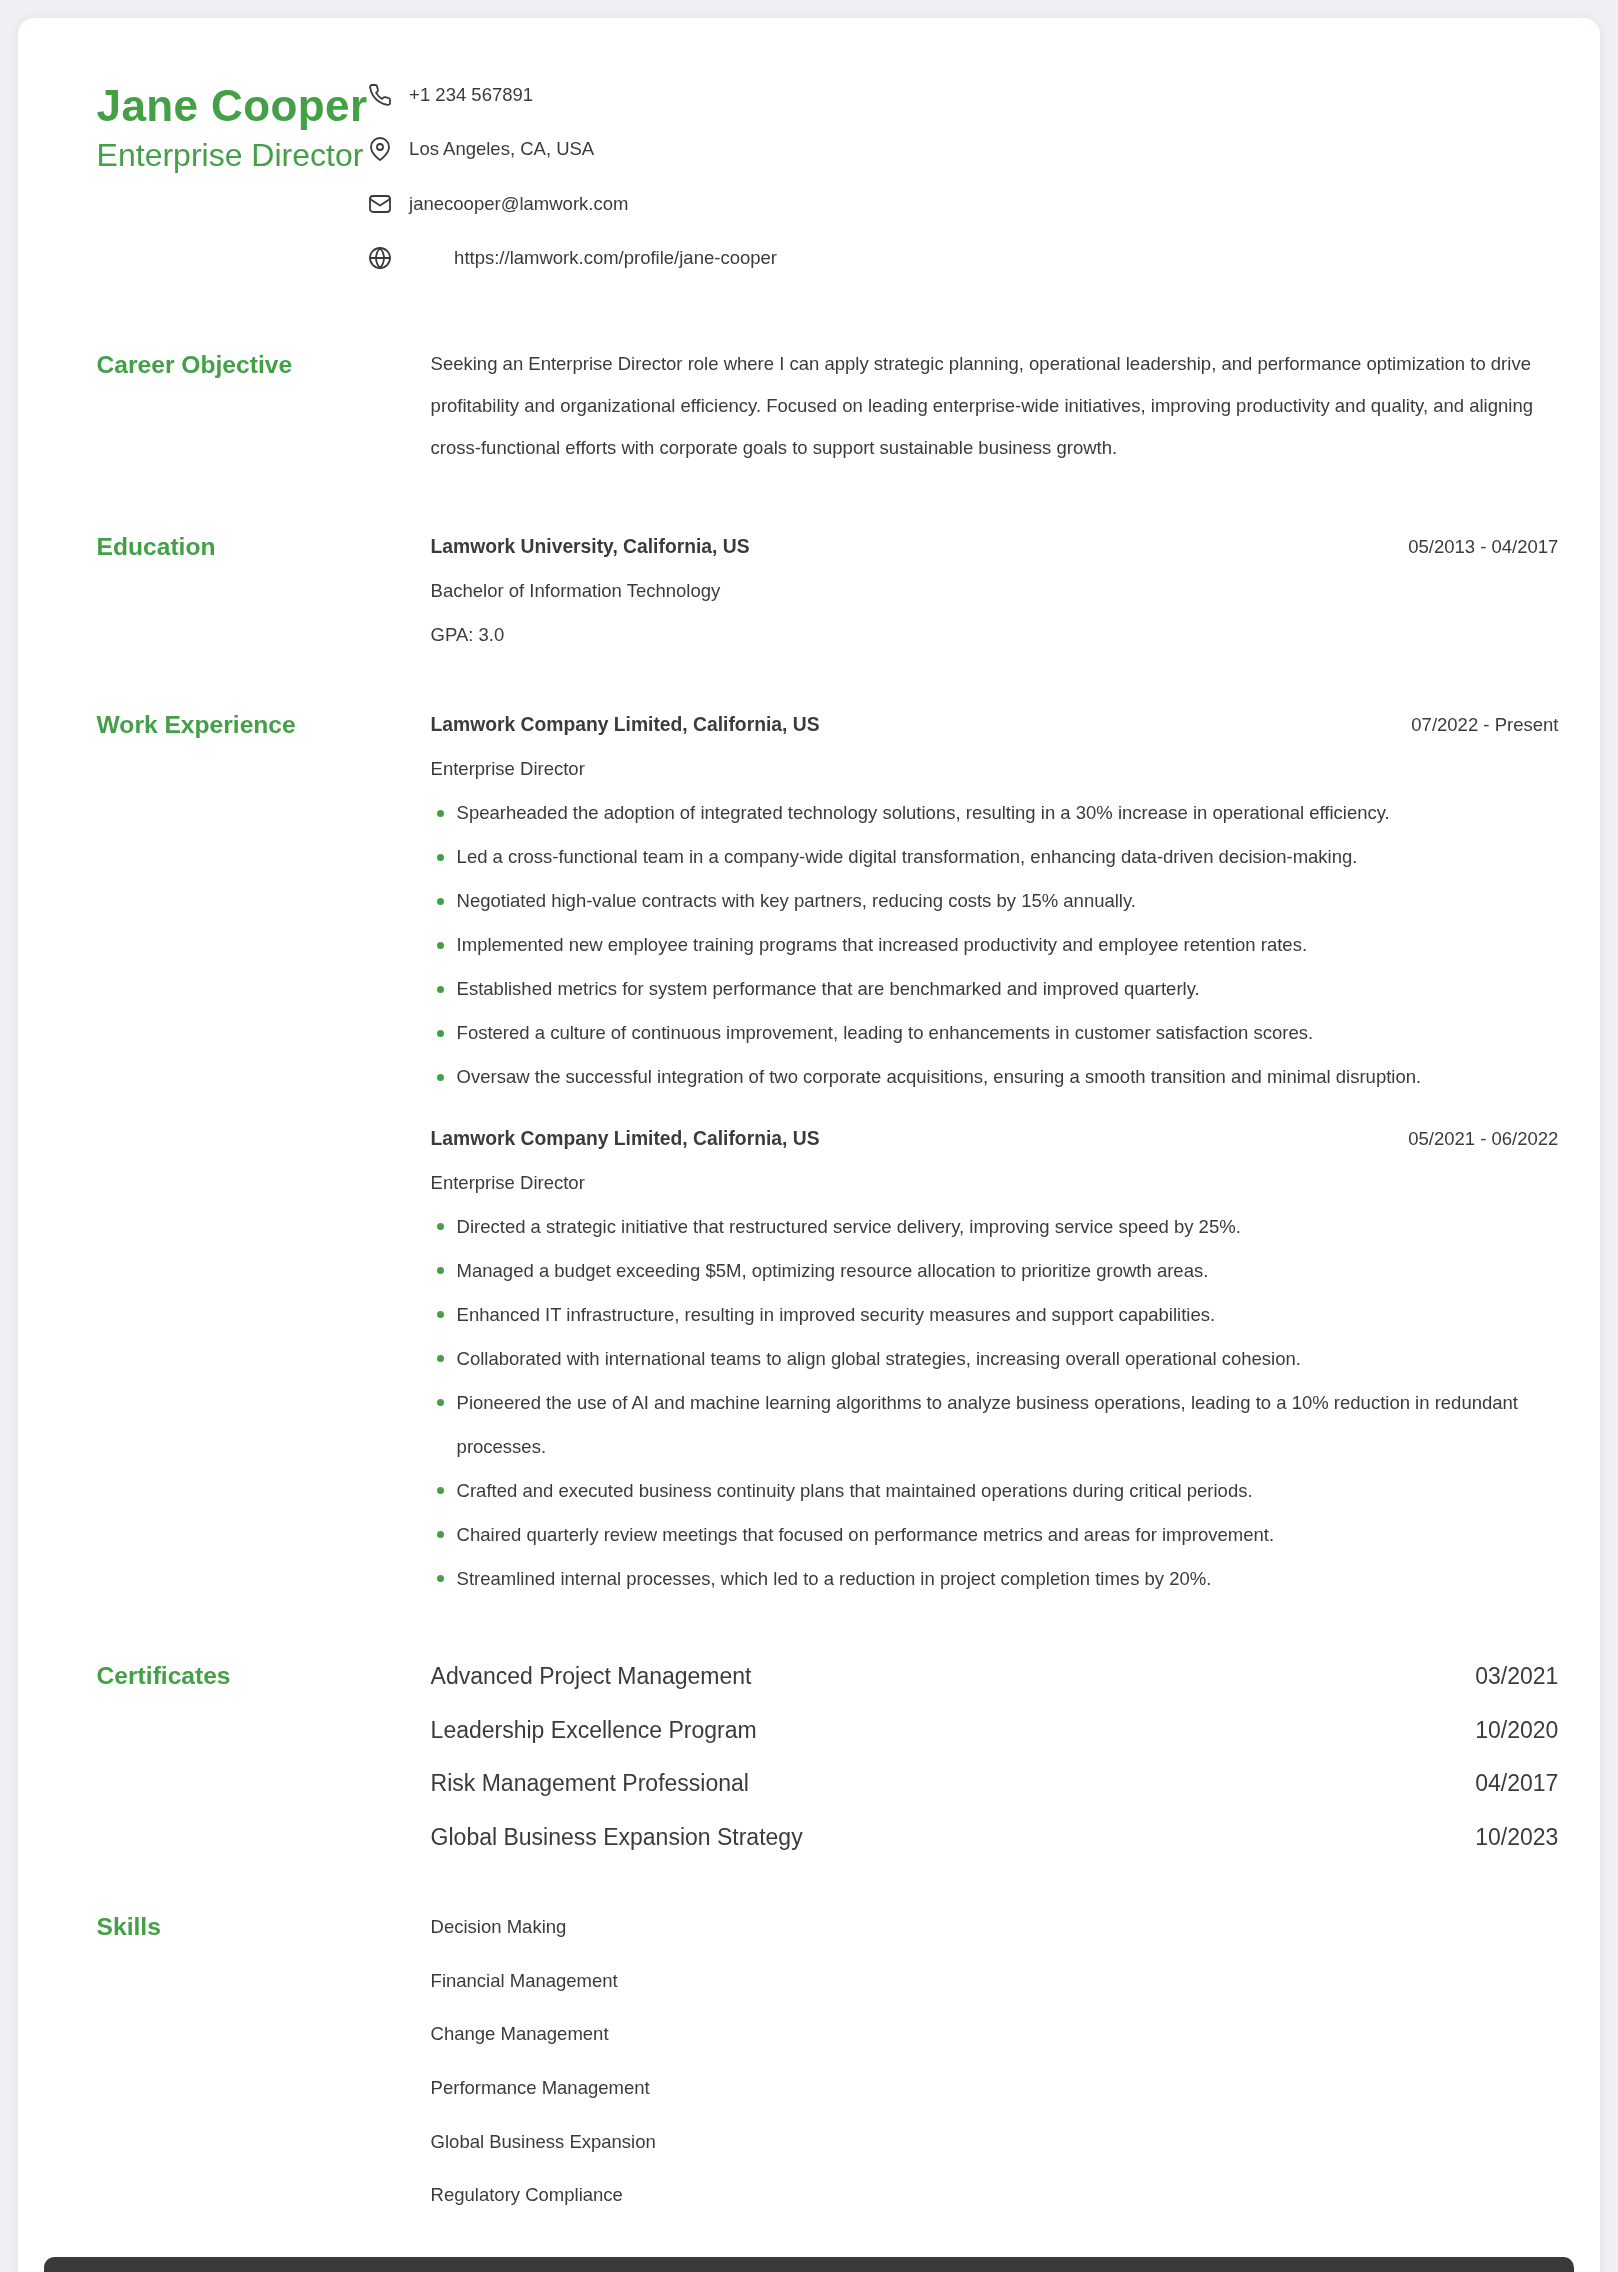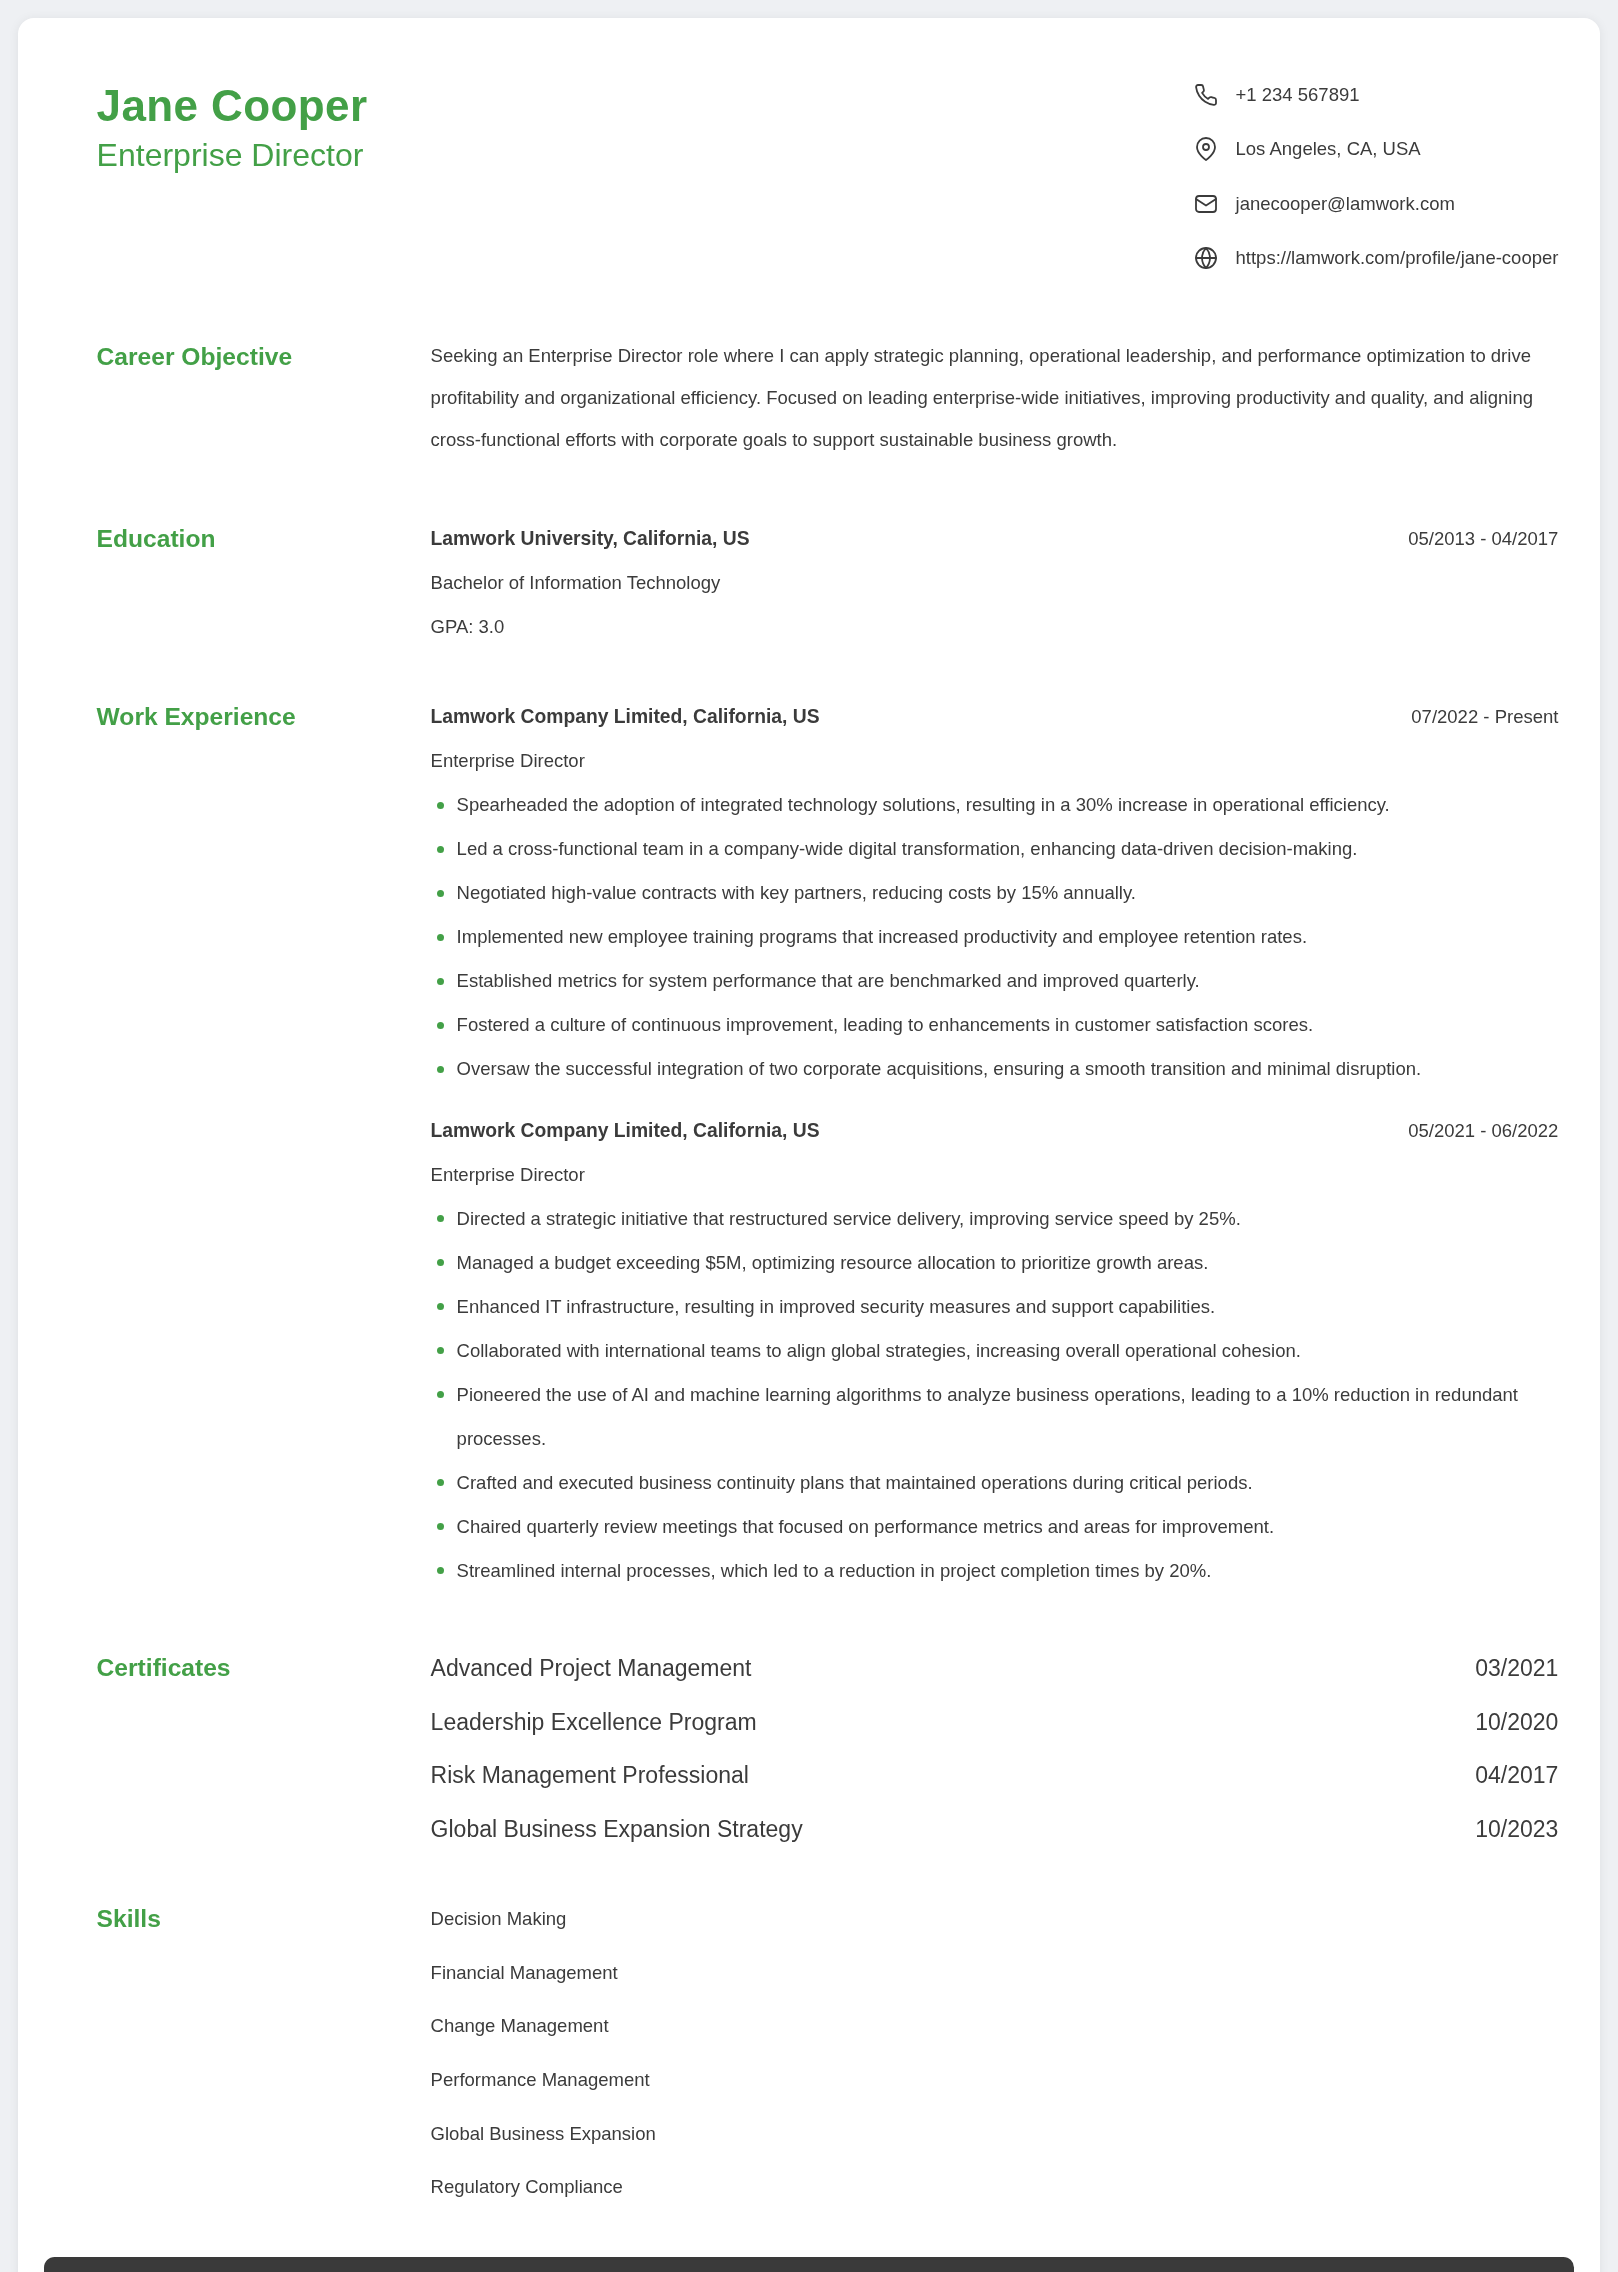--- a/index.html
+++ b/index.html
@@ -21,21 +21,20 @@
     left:17.6px; top:17.6px; right:17.6px;
     min-height:2463px;
     background:#ffffff;
     border-radius:16px;
     box-shadow:0 1.8px 10.6px rgba(0,0,0,0.07);
     padding:62px 42px 0 79px;
   }
   
   .header{
     display:flex;
-    justify-content:space-between;
     align-items:flex-start;
     margin-bottom:62px;
   }
   .identity h1{
     font-size:44px;
     line-height:51px;
     font-weight:700;
     color:var(--accent);
     letter-spacing:0.4px;
   }
@@ -47,21 +46,21 @@
     color:var(--accent);
   }
   .contact{list-style:none;}
   .contact li{
     display:flex;
     align-items:center;
     height:30px;
     margin-bottom:24.6px;
     font-size:18.5px;
   }
-  .contact li:last-child{margin-bottom:0;}
+  .contact li:last-child{margin-bottom:8px;gap:45px;}
   .cicon{
     width:24px;height:24px;
     margin-right:17.6px;
     display:inline-flex;
     align-items:center;
     justify-content:center;
     flex:0 0 24px;
   }
   .cicon svg{
     width:24px;height:24px;

